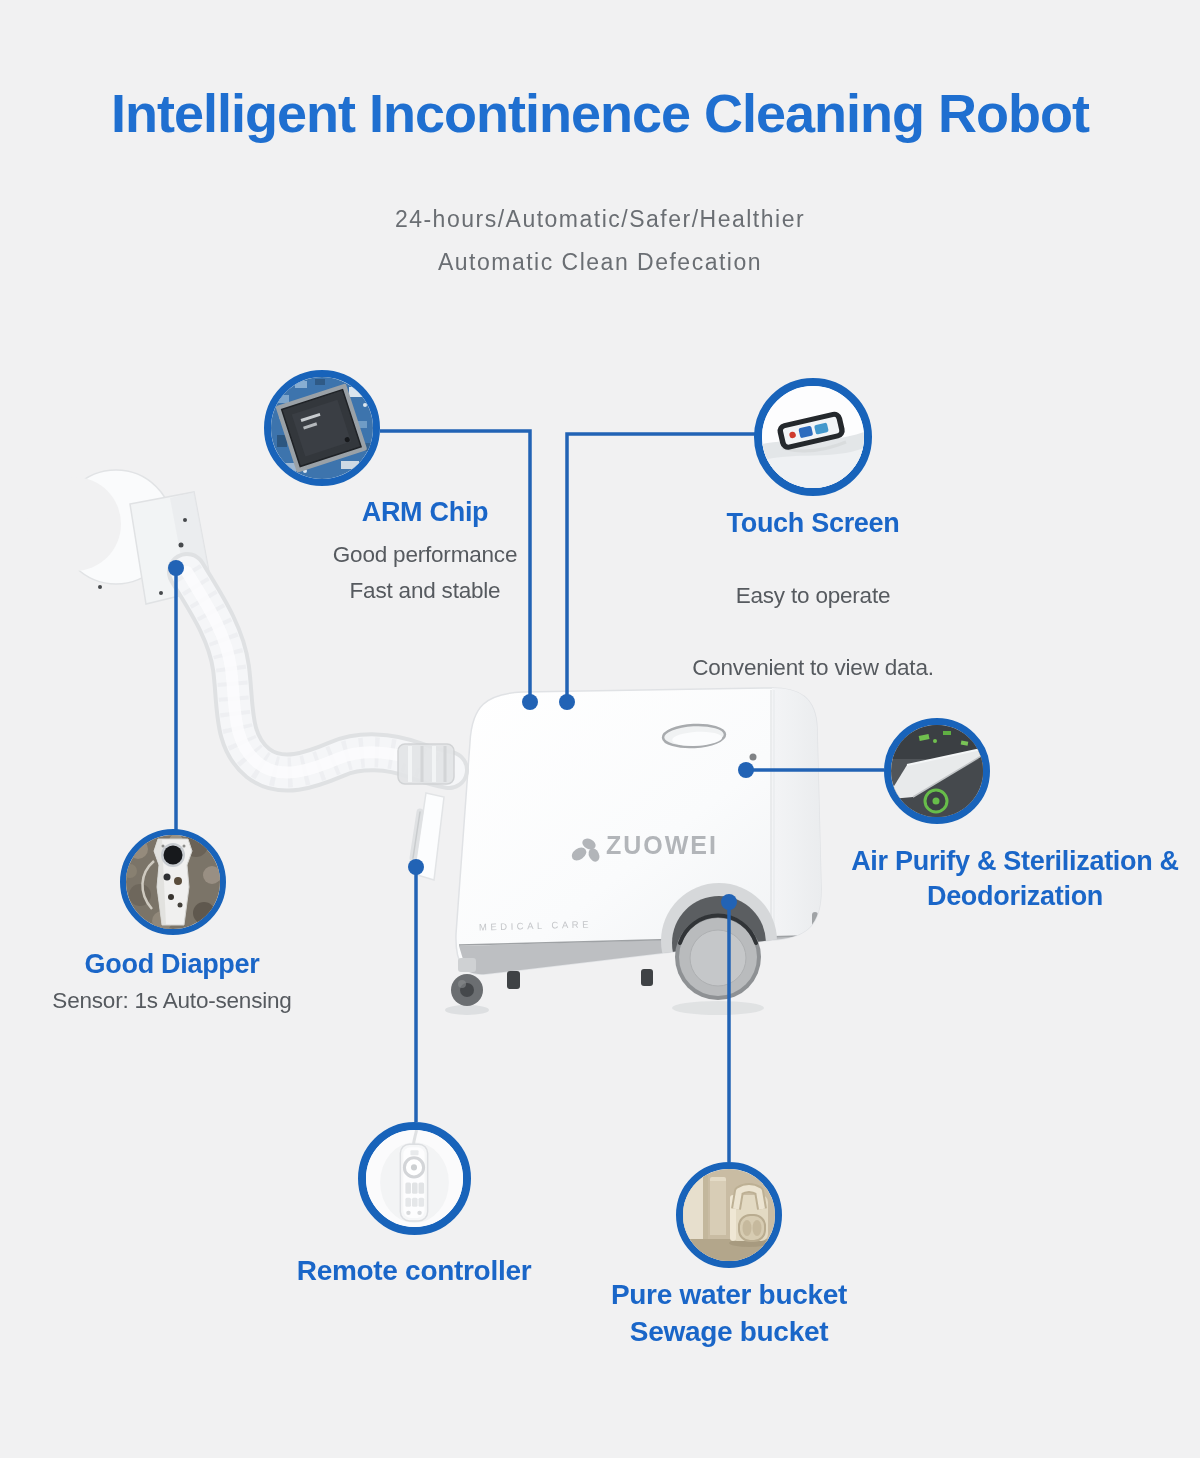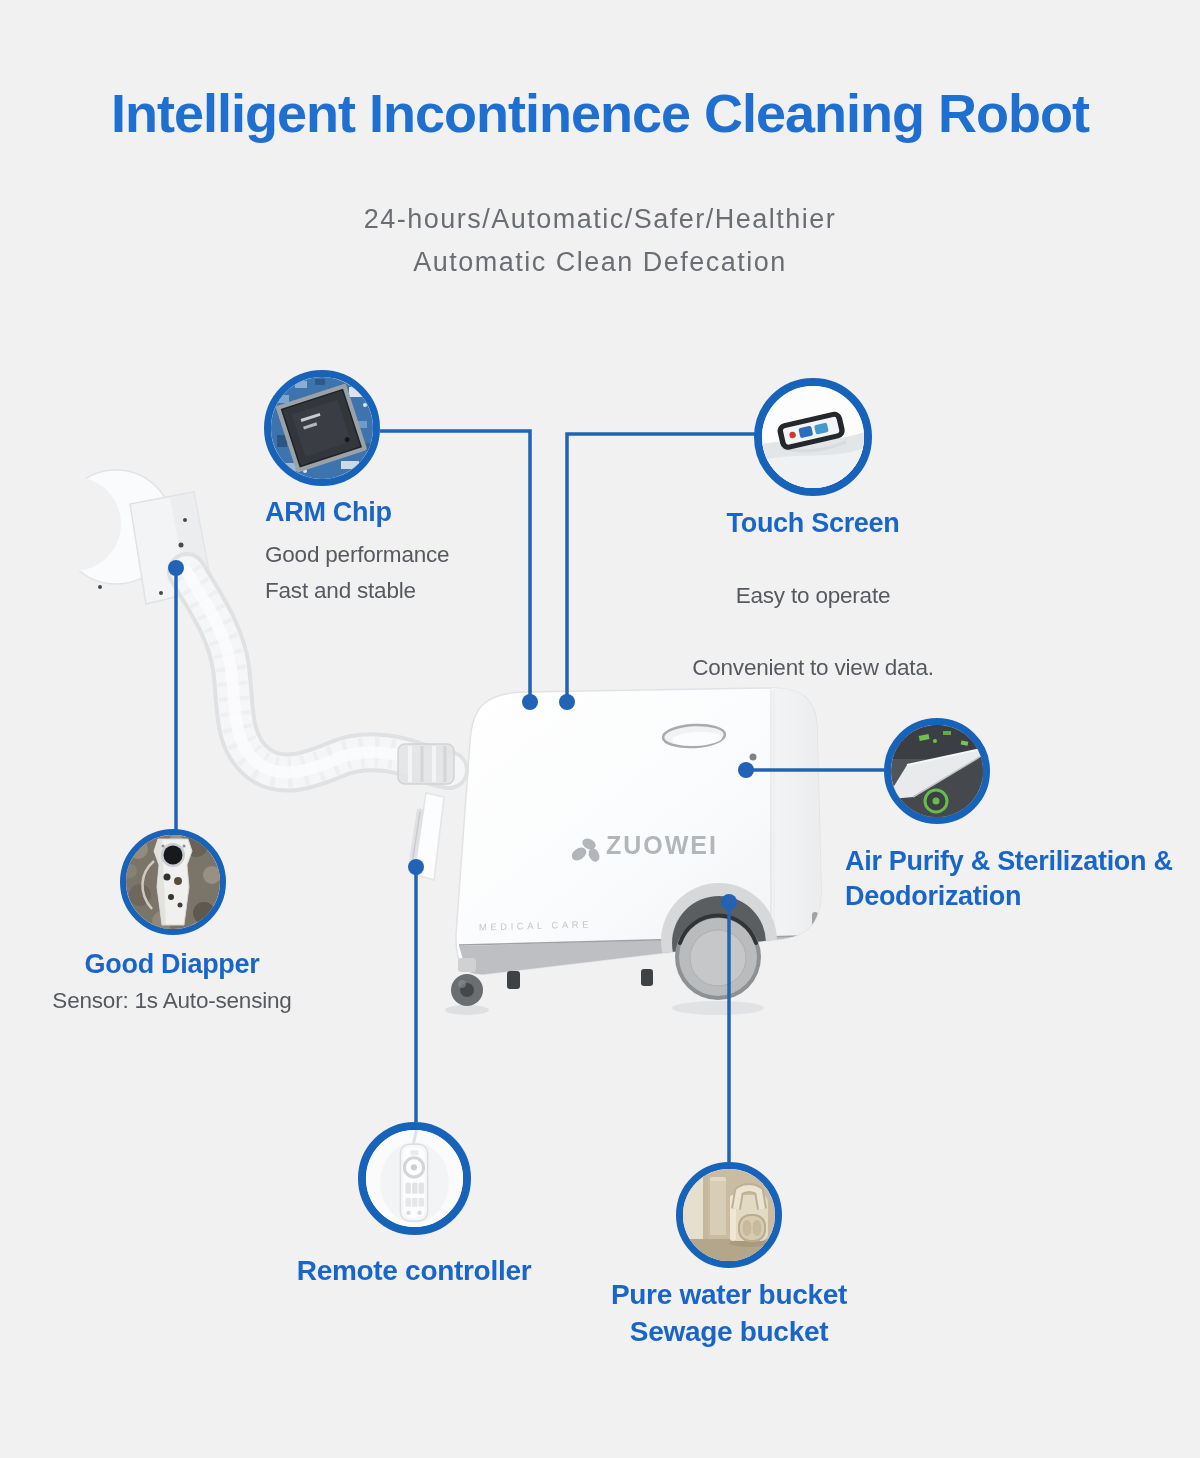--- a/index.html
+++ b/index.html
@@ -3,32 +3,32 @@
 <meta charset="utf-8">
 <style>
   html,body{margin:0;padding:0;background:#f1f1f2;}
   .canvas{position:relative;width:1200px;height:1458px;background:#f1f1f2;overflow:hidden;
           font-family:"Liberation Sans",sans-serif;}
   .svg-layer{position:absolute;left:0;top:0;width:1200px;height:1458px;}
 
   .title{position:absolute;left:0;right:0;top:82px;margin:0;text-align:center;
          font-size:54px;font-weight:700;color:#1f6fd0;letter-spacing:-1px;}
   .subtitle{position:absolute;left:0;right:0;top:198px;text-align:center;
-            font-size:27px;color:#6a6e73;letter-spacing:1.5px;line-height:43px;}
+            font-size:23px;color:#6a6e73;letter-spacing:1.5px;line-height:43px;}
 
   .circle{position:absolute;border-radius:50%;overflow:hidden;box-sizing:border-box;background:#fff;}
   .c-arm   {left:264px;top:370px;width:116px;height:116px;border:7px solid #1863ba;}
   .c-touch {left:754px;top:378px;width:118px;height:118px;border:8px solid #1863ba;}
   .c-air   {left:884px;top:718px;width:106px;height:106px;border:7px solid #1863ba;}
   .c-diap  {left:120px;top:829px;width:106px;height:106px;border:6px solid #1863ba;}
   .c-rem   {left:358px;top:1122px;width:113px;height:113px;border:8px solid #1863ba;}
   .c-buck  {left:676px;top:1162px;width:106px;height:106px;border:7px solid #1863ba;}
   .circle svg{display:block;width:100%;height:100%;}
 
-  .tb{position:absolute;}
+  .tb{position:absolute;text-align:center;}
   .tc{text-align:center;}
   .ft{font-size:27px;font-weight:700;color:#1a66c8;letter-spacing:-0.3px;line-height:34px;}
   .ft-big{font-size:28px;}
   .fl{font-size:22.5px;color:#565a5f;letter-spacing:-0.2px;line-height:36px;}
   .b-arm{left:265px;top:495px;width:320px;}
   .b-arm .fl-wrap{margin-top:8px;}
   .b-touch{left:653px;top:506px;width:320px;}
   .b-touch .fl{line-height:32px;margin-top:40px;}
   .b-touch .fl-wrap{margin-top:6px;}
   .b-air{left:845px;top:844px;width:340px;}

